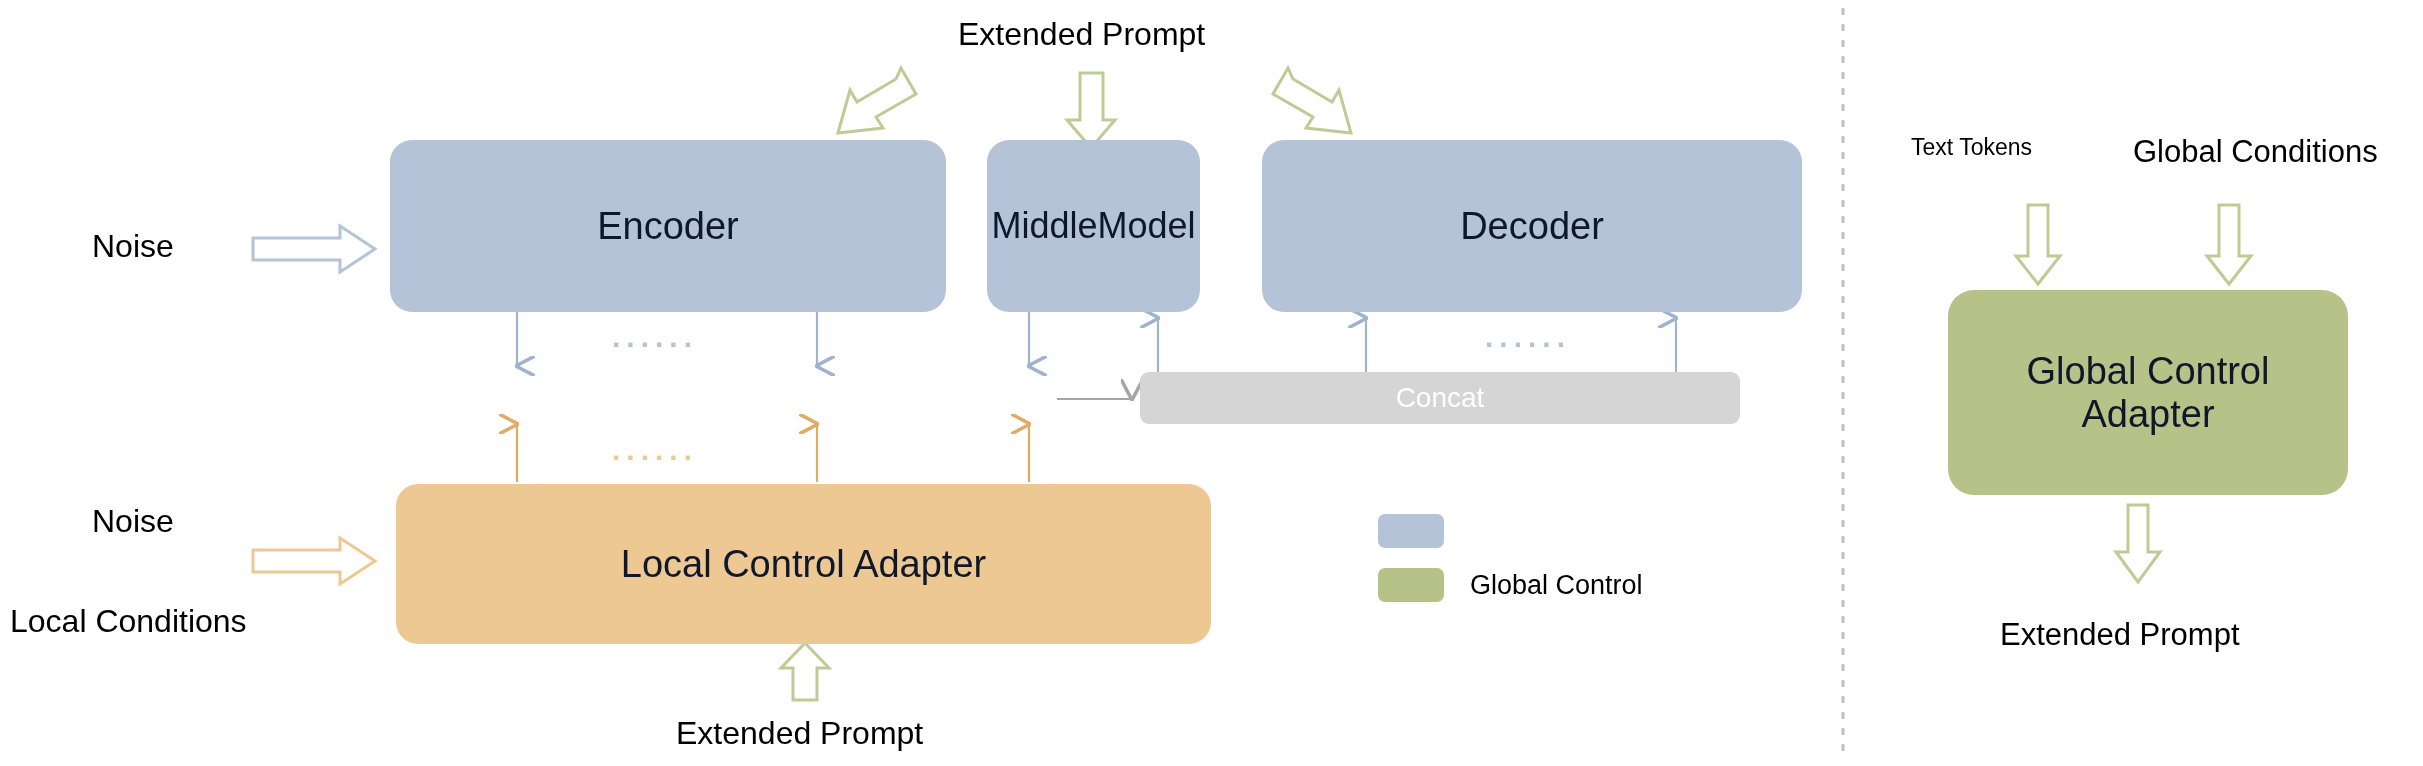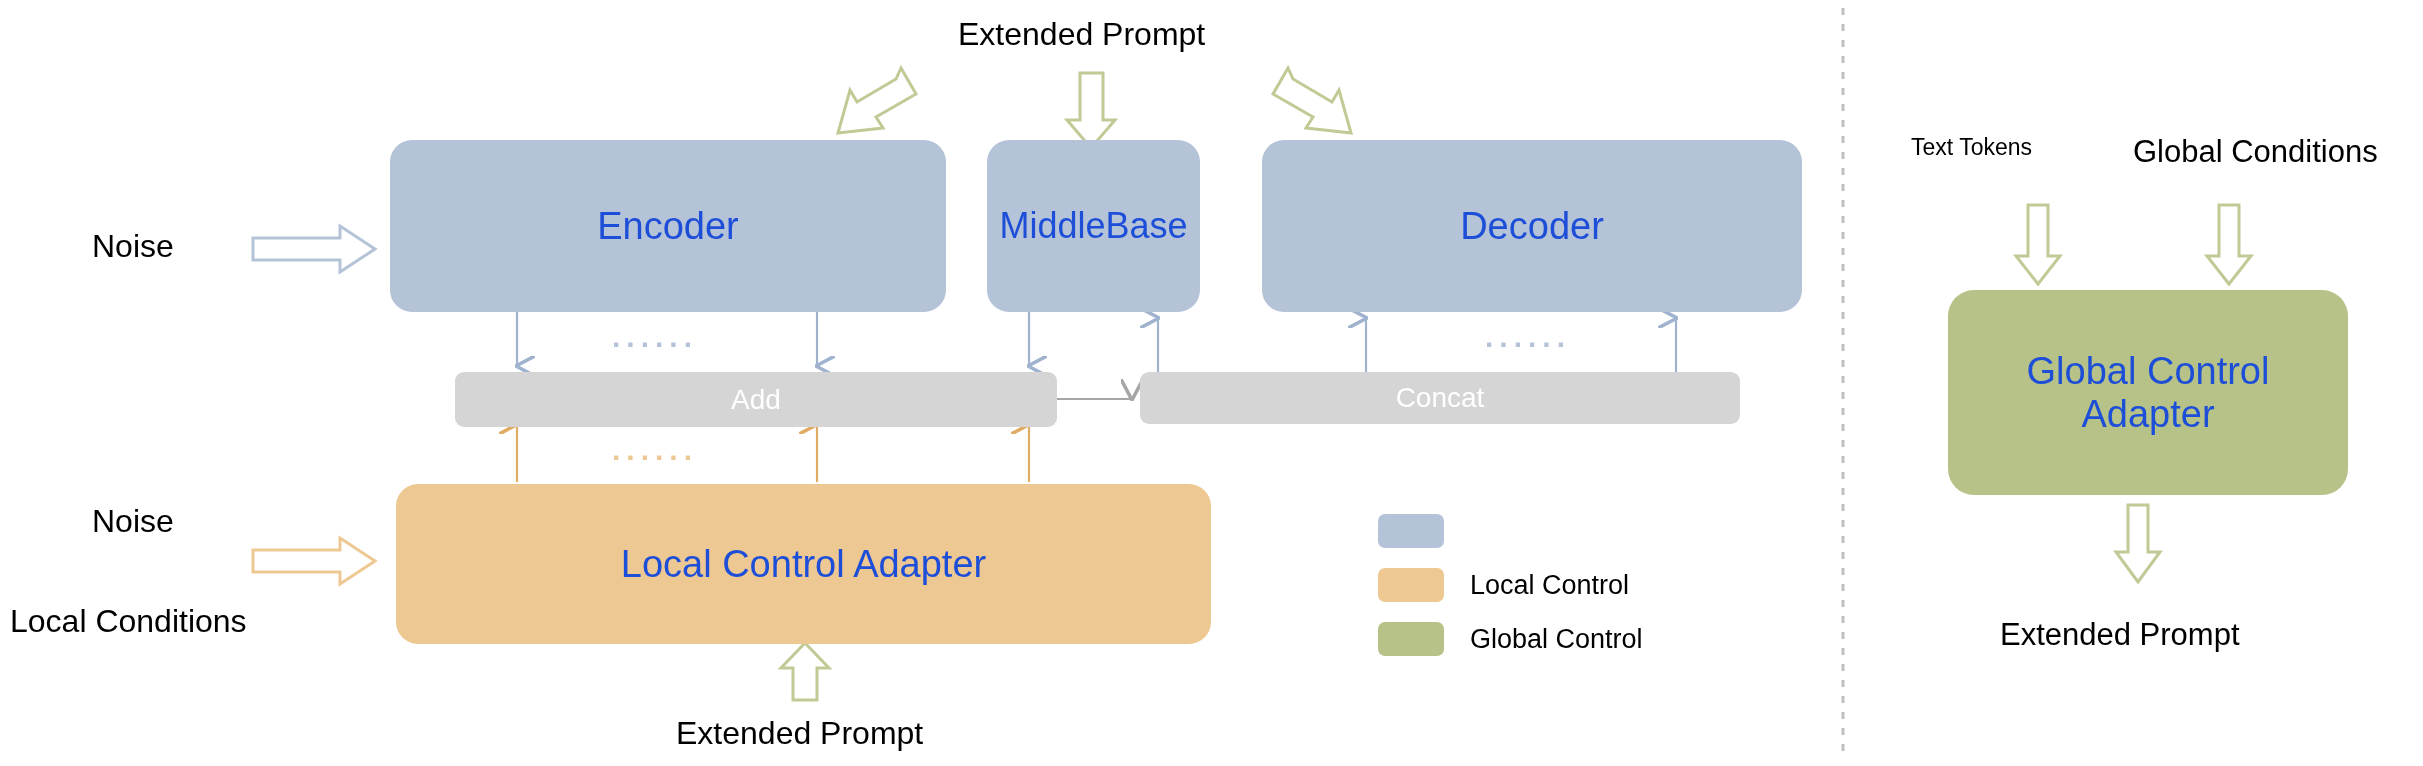--- a/index.html
+++ b/index.html
@@ -1,19 +1,19 @@
 <!DOCTYPE html>
 <html><head>
 <meta charset="utf-8">
 <style>
   html,body{margin:0;padding:0;background:#ffffff;}
   body{font-family:"Liberation Sans",sans-serif;}
   #stage{position:relative;width:2423px;height:766px;background:#ffffff;overflow:hidden;}
 
-  .blk{position:absolute;display:flex;align-items:center;justify-content:center;text-align:center;color:#1d4ed8;box-sizing:border-box;line-height:1.12;}
+  .blk{position:absolute;display:flex;align-items:center;justify-content:center;text-align:center;color:#0f172a;box-sizing:border-box;line-height:1.12;}
   .blue{background:#b4c3d7;border-radius:22px;}
   .orange{background:#eec893;border-radius:22px;}
   .green{background:#b6c288;border-radius:26px;}
   .grey{background:#d5d5d5;border-radius:9px;color:#ffffff;}
 
   .lbl{position:absolute;color:#000000;white-space:nowrap;}
   .lbl-b{font-weight:normal;}
 
   svg.ov{position:absolute;left:0;top:0;width:2423px;height:766px;pointer-events:none;}
 
@@ -106,30 +106,27 @@
 
     <line x1="1843" y1="8" x2="1843" y2="758" stroke="#bfbfbf" stroke-width="3" stroke-dasharray="7,9"></line>
   </svg>
 
   <div class="blk blue" style="left:390px;top:140px;width:556px;height:172px;font-size:38px;">
     <span>Encoder</span>
   </div>
 
   <div class="blk blue" style="left:987px;top:140px;width:213px;height:172px;font-size:36px;flex-direction:row;">
     <span>Middle</span>
-    <span>Base</span>
+    <span>Model</span>
   </div>
 
   <div class="blk blue" style="left:1262px;top:140px;width:540px;height:172px;font-size:38px;">
     <span>Decoder</span>
   </div>
 
-  <div class="blk grey" style="left:455px;top:372px;width:602px;height:55px;font-size:28px;">
-    <span>Add</span>
-  </div>
 
   <div class="blk grey" style="left:1140px;top:372px;width:600px;height:52px;font-size:28px;justify-content:center;">
     <span>Concat</span>
   </div>
 
   <div class="blk orange" style="left:396px;top:484px;width:815px;height:160px;font-size:38px;">
     <span>Local Control Adapter</span>
   </div>
 
   <div class="lbl" style="left:612px;top:320px;font-size:30px;letter-spacing:6px;color:#b4c3d7;font-weight:bold;">......</div>
@@ -143,24 +140,20 @@
   <div class="lbl lbl-b" style="left:10px;top:603px;font-size:32px;">Local Conditions</div>
 
   <div class="lbl lbl-b" style="left:958px;top:16px;font-size:32px;">Extended Prompt</div>
 
   <div class="lbl lbl-b" style="left:676px;top:715px;font-size:32px;">Extended Prompt</div>
 
   <div class="legend" style="left:1378px;top:514px;">
     <div class="legend-row">
       <div class="swatch" style="background:#b4c3d7;"></div>
     </div>
-    <div class="legend-row">
-      <div class="swatch" style="background:#eec893;"></div>
-      <div class="legend-txt">Local Control</div>
-    </div>
     <div class="legend-row" style="margin-bottom:0;">
       <div class="swatch" style="background:#b6c288;"></div>
       <div class="legend-txt">Global Control</div>
     </div>
   </div>
 
   <div class="lbl lbl-b" style="left:1911px;top:134px;font-size:23px;">Text Tokens</div>
 
   <div class="lbl lbl-b" style="left:2133px;top:134px;font-size:31px;">Global Conditions</div>
 

